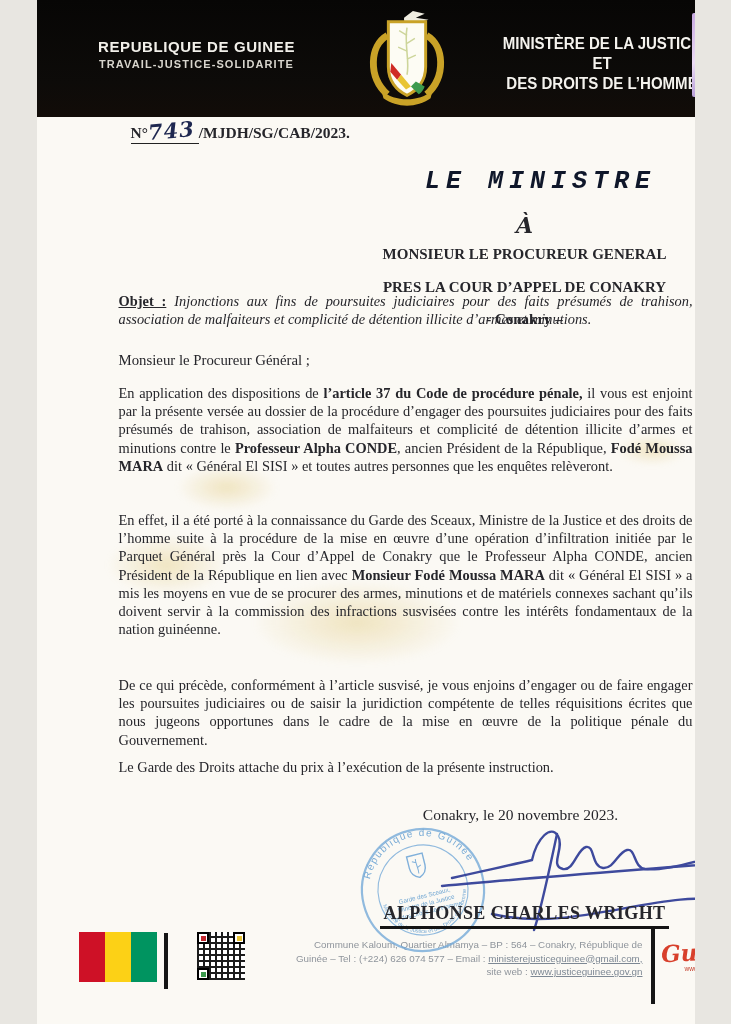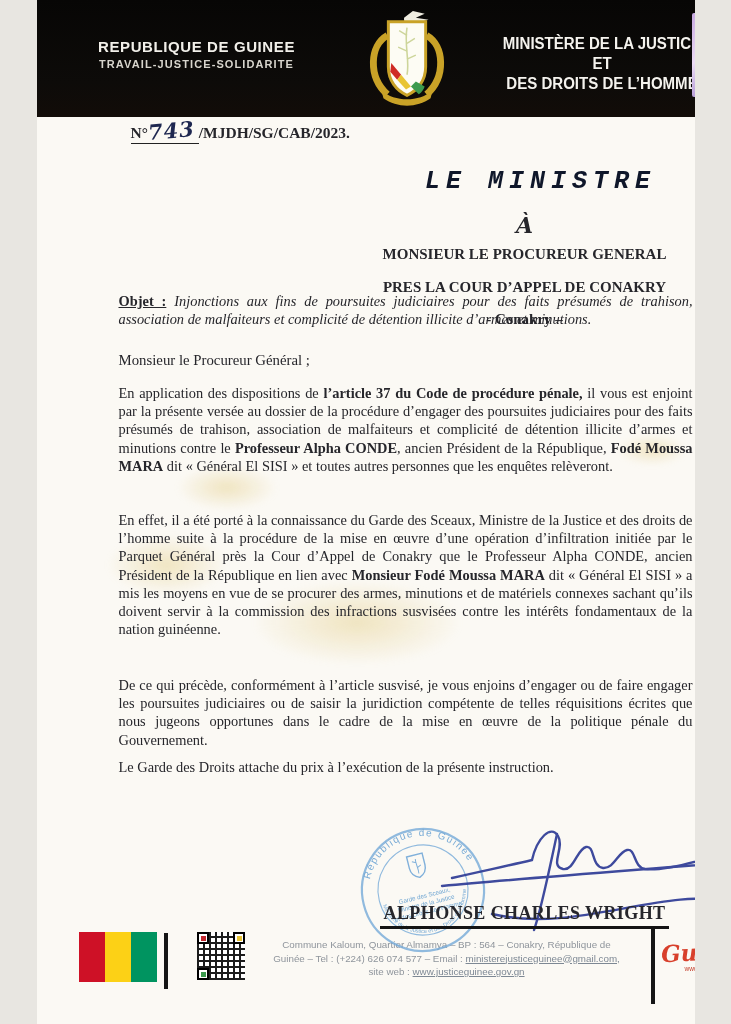--- a/index.html
+++ b/index.html
@@ -45,21 +45,21 @@
       background:radial-gradient(closest-side,rgba(224,198,116,.40),rgba(224,198,116,0));}
   
   .flag{position:absolute;left:42px;top:932px;width:78px;height:50px;display:flex;z-index:2;}
   .flag div{flex:1;}
   .fbar{position:absolute;width:4px;background:#151515;z-index:2;}
   .qr{position:absolute;left:160px;top:932px;width:48px;height:48px;background:#fff;z-index:2;
       background-image:repeating-linear-gradient(0deg,#1c1c1c 0 2px,transparent 2px 6px),
                        repeating-linear-gradient(90deg,#1c1c1c 0 2px,transparent 2px 6px);}
   .qr .f{position:absolute;width:12px;height:12px;border:2.5px solid #000;background:#fff;box-sizing:border-box;}
   .qr .f i{position:absolute;left:2px;top:2px;width:5px;height:5px;display:block;}
-  .ftext{position:absolute;left:214px;top:938px;width:392px;text-align:center;z-index:1;
+  .ftext{position:absolute;left:214px;top:938px;width:392px;text-align:right;z-index:1;
          font-family:"Liberation Sans",sans-serif;font-size:9.8px;line-height:13.5px;color:#8f959c;}
   .ftext a{color:#7d8894;text-decoration:underline;}
   .brand{position:absolute;left:620px;top:938px;width:100px;text-align:center;z-index:2;}
   .brand .gn{font-family:"DejaVu Serif",serif;font-style:italic;font-weight:bold;font-size:23px;color:#d8402c;
              position:relative;display:inline-block;transform:rotate(-3deg);}
   .brand .gn::before{content:"";position:absolute;left:52%;top:-7px;width:10px;height:10px;border-radius:50% 50% 50% 0;
              background:#d8402c;transform:rotate(-40deg);}
   .brand .url{font-family:"Liberation Sans",sans-serif;font-size:6.5px;color:#c23b28;margin-top:0px;}
   b{font-weight:bold;}
 </style>
@@ -126,20 +126,21 @@
   <p class="greeting">Monsieur le Procureur Général ;</p>
 
   <p class="blk" style="top:384px"><span>En application des dispositions de </span><b>l’article 37 du Code de procédure pénale,</b><span> il vous est enjoint par la présente versée au dossier de la procédure d’engager des poursuites judiciaires pour des faits présumés de trahison, association de malfaiteurs et complicité de détention illicite d’armes et minutions contre le </span><b>Professeur Alpha CONDE</b><span>, ancien Président de la République, </span><b>Fodé Moussa MARA</b><span> dit « Général El SISI » et toutes autres personnes que les enquêtes relèveront.</span></p>
 
   <p class="blk" style="top:511px"><span>En effet, il a été porté à la connaissance du Garde des Sceaux, Ministre de la Justice et des droits de l’homme suite à la procédure de la mise en œuvre d’une opération d’infiltration initiée par le Parquet Général près la Cour d’Appel de Conakry que le Professeur Alpha CONDE, ancien Président de la République en lien avec </span><b>Monsieur Fodé Moussa MARA</b><span> dit « Général El SISI » a mis les moyens en vue de se procurer des armes, minutions et de matériels connexes sachant qu’ils doivent servir à la commission des infractions susvisées contre les intérêts fondamentaux de la nation guinéenne.</span></p>
 
   <p class="blk" style="top:676px"><span>De ce qui précède, conformément à l’article susvisé, je vous enjoins d’engager ou de faire engager les poursuites judiciaires ou de saisir la juridiction compétente de telles réquisitions écrites que nous jugeons opportunes dans le cadre de la mise en œuvre de la politique pénale du Gouvernement.</span></p>
 
   <p class="blk" style="top:758px"><span>Le Garde des Droits attache du prix à l’exécution de la présente instruction.</span></p>
 
+  <div class="dateline">Conakry, le 20 novembre 2023.</div>
 
   <div class="stamp">
     <svg viewBox="0 0 140 140" width="140" height="140">
       <g fill="none" stroke="#74a9d8" opacity="0.88">
         <circle cx="70" cy="70" r="61" stroke-width="2.2"></circle>
         <circle cx="70" cy="70" r="45" stroke-width="1.1"></circle>
       </g>
       <defs>
         <path id="arcTop" d="M16,70 a54,54 0 1,1 108,0"></path>
         <path id="arcBot" d="M27,70 a43,43 0 0,0 86,0"></path>

